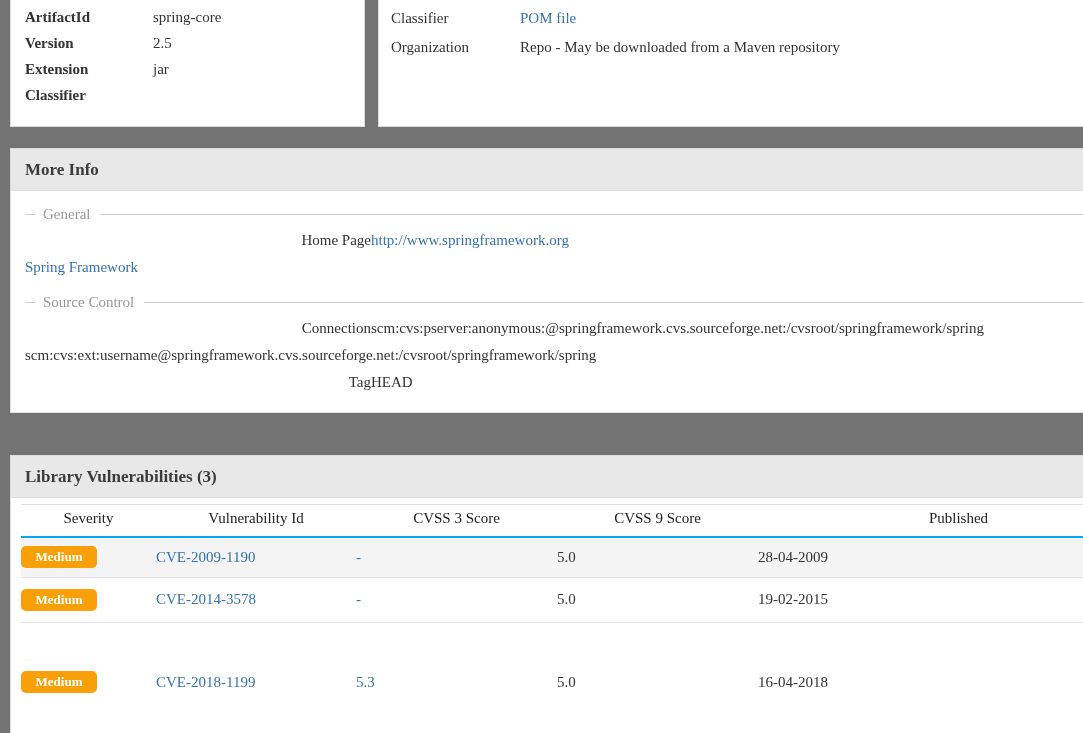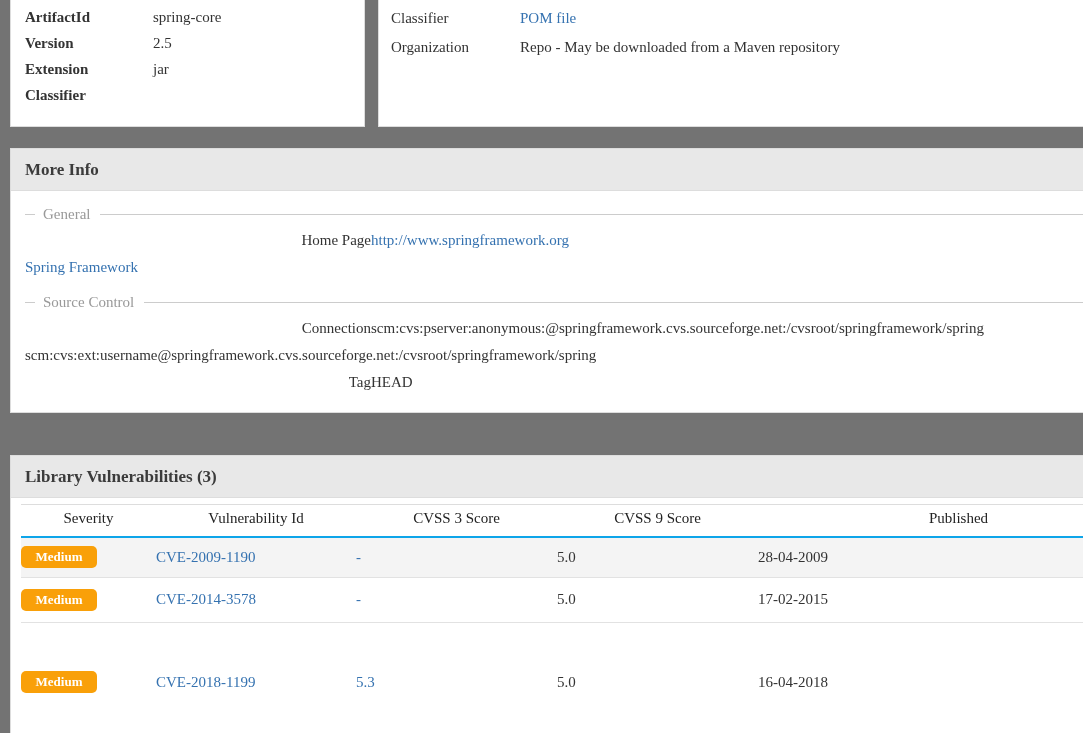--- a/index.html
+++ b/index.html
@@ -214,21 +214,21 @@
             <td><a class="link">CVE-2009-1190</a></td>
             <td><span class="link">-</span></td>
             <td><span>5.0</span></td>
             <td><span>28-04-2009</span></td>
           </tr>
           <tr class="row-2">
             <td><span class="severity-badge">Medium</span></td>
             <td><a class="link">CVE-2014-3578</a></td>
             <td><span class="link">-</span></td>
             <td><span>5.0</span></td>
-            <td><span>17-02-2015</span></td>
+            <td><span>19-02-2015</span></td>
           </tr>
           <tr class="row-3">
             <td><span class="severity-badge">Medium</span></td>
             <td><a class="link">CVE-2018-1199</a></td>
             <td><a class="link">5.3</a></td>
             <td><span>5.0</span></td>
             <td><span>16-04-2018</span></td>
           </tr>
         </tbody>
       </table>

